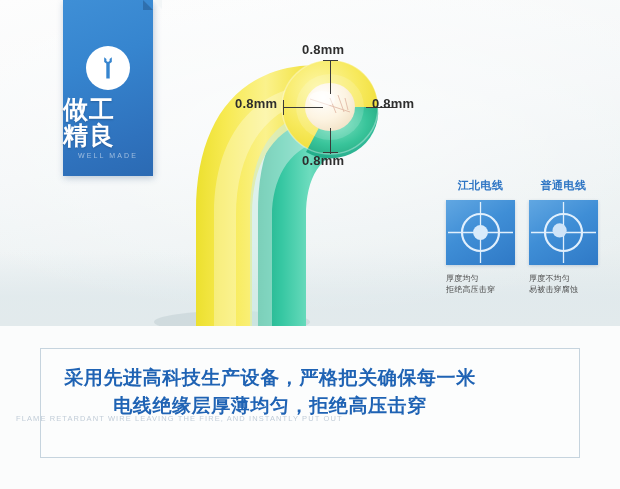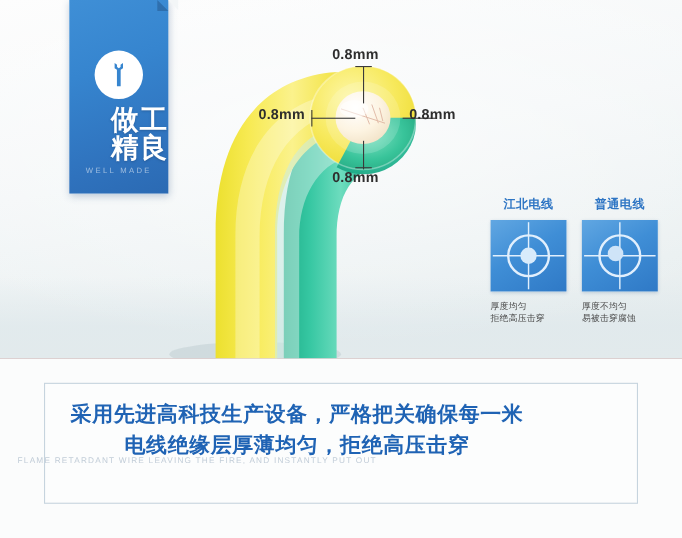--- a/index.html
+++ b/index.html
@@ -8,21 +8,21 @@
     background: #ffffff;
   }
   body {
     font-family: "Liberation Sans", "DejaVu Sans", sans-serif;
   }
   #stage {
     position: relative;
     width: 620px;
     height: 489px;
     overflow: hidden;
-    background: #7f1d1d;
+    background: #eab308;
   }
 
   
   .scene {
     position: absolute;
     left: 0; top: 0;
     width: 620px; height: 326px;
     background: linear-gradient(170deg, #fdfdfd 0%, #f4f7f8 42%, #eaf0f1 78%, #e6eced 100%);
     overflow: hidden;
   }
@@ -65,21 +65,21 @@
     width: 44px; height: 44px;
     border-radius: 50%;
     background: #ffffff;
     display: flex; align-items: center; justify-content: center;
   }
   .banner-icon svg { display: block; }
   .banner-cn {
     position: absolute;
     left: 0; top: 96px;
     width: 90px;
-    text-align: right;
+    text-align: left;
     color: #ffffff;
     font-size: 25px;
     font-weight: bold;
     line-height: 26px;
     letter-spacing: 1px;
     text-shadow: 0 1px 2px rgba(20,50,90,0.35);
   }
   .banner-cn span { display: block; }
   .banner-en {
     position: absolute;

